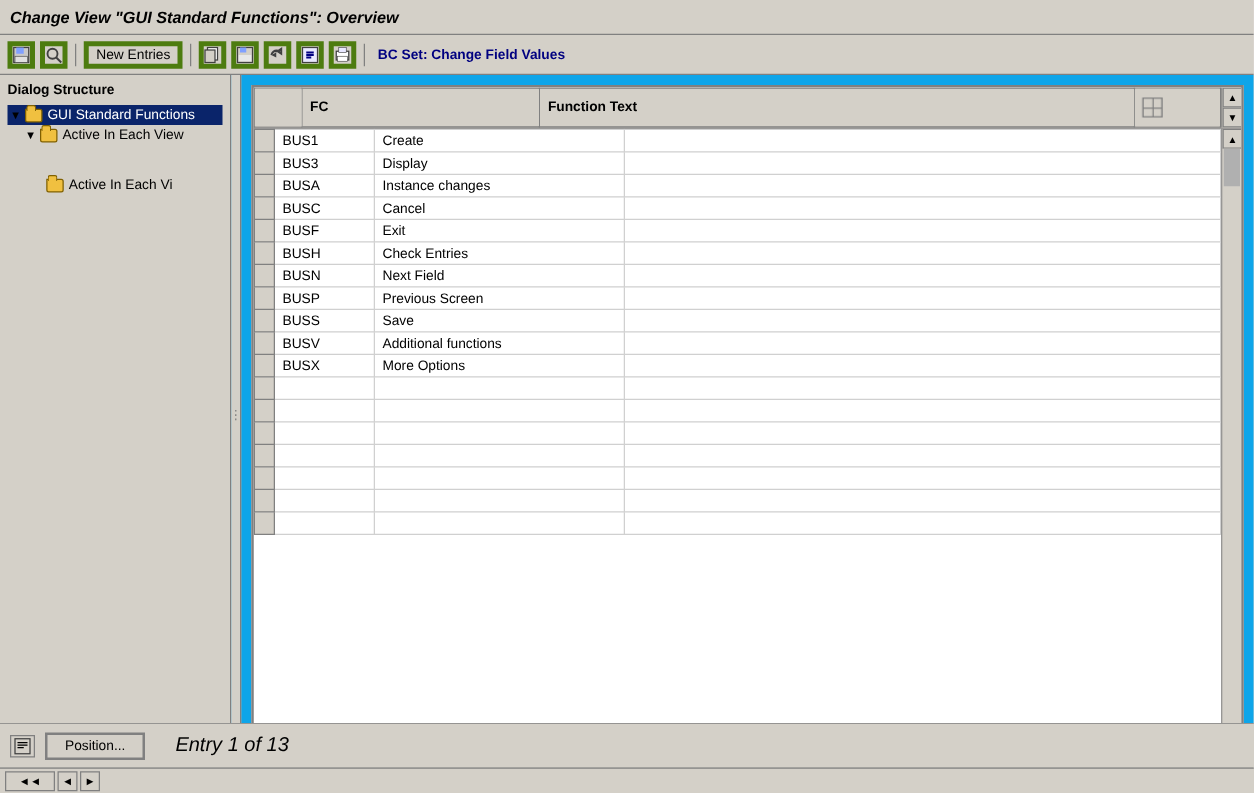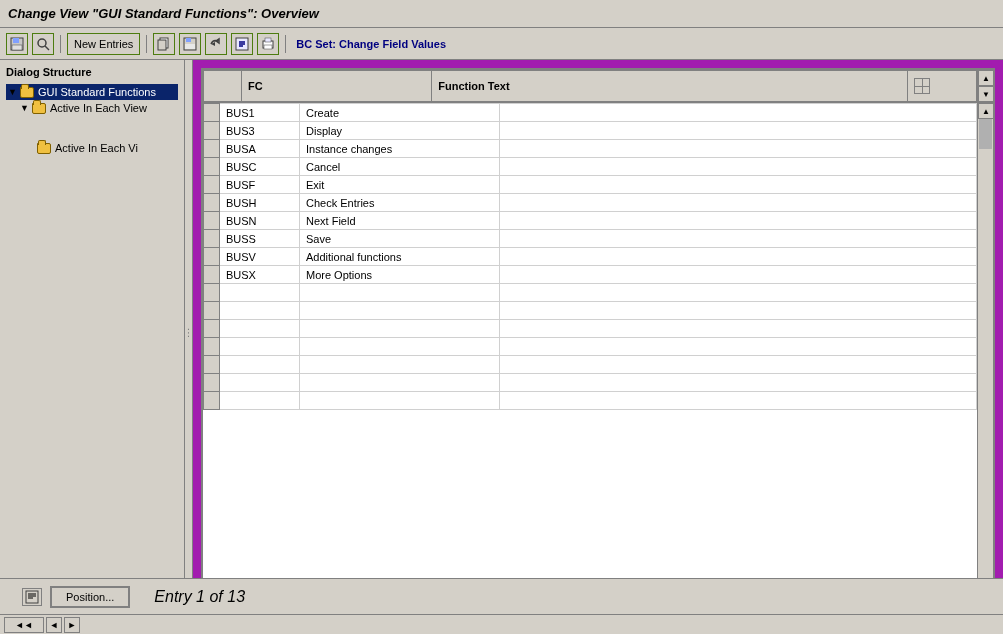--- a/index.html
+++ b/index.html
@@ -32,21 +32,21 @@
       display: flex;
       align-items: center;
       gap: 4px;
       height: 32px;
       border-bottom: 1px solid #808080;
     }
     .toolbar-btn {
       width: 22px;
       height: 22px;
       background: #d4d0c8;
-      border: 1px solid #4d7c0f;
+      border: 4px solid #4d7c0f;
       cursor: pointer;
       display: flex;
       align-items: center;
       justify-content: center;
       font-size: 12px;
     }
     .toolbar-separator {
       width: 1px;
       height: 18px;
       background: #808080;
@@ -56,21 +56,21 @@
       color: #000080;
       font-size: 11px;
       font-weight: bold;
       margin-left: 4px;
     }
 
     
     .main-area {
       display: flex;
       height: calc(634px - 28px - 32px - 30px);
-      background: #a21caf;
+      background: #0ea5e9;
     }
 
     
     .sidebar {
       width: 185px;
       padding: 6px;
       border-right: 1px solid #808080;
       background: #d4d0c8;
       flex-shrink: 0;
     }
@@ -233,21 +233,21 @@
       background: #d4d0c8;
     }
 
     
     .status-bar {
       height: 30px;
       background: #d4d0c8;
       border-top: 1px solid #808080;
       display: flex;
       align-items: center;
-      padding: 0 22px;
+      padding: 0 8px;
       gap: 8px;
     }
     .position-btn {
       height: 22px;
       padding: 0 14px;
       background: #d4d0c8;
       border: 2px solid #808080;
       cursor: pointer;
       font-size: 11px;
       display: flex;
@@ -484,20 +484,26 @@
                   <td></td>
                 </tr>
                 <tr>
                   <td class="row-selector"></td>
                   <td class="col-fc">BUSN</td>
                   <td class="col-func-text">Next Field</td>
                   <td></td>
                 </tr>
                 <tr>
                   <td class="row-selector"></td>
+                  <td class="col-fc">BUSP</td>
+                  <td class="col-func-text">Previous Screen</td>
+                  <td></td>
+                </tr>
+                <tr>
+                  <td class="row-selector"></td>
                   <td class="col-fc">BUSS</td>
                   <td class="col-func-text">Save</td>
                   <td></td>
                 </tr>
                 <tr>
                   <td class="row-selector"></td>
                   <td class="col-fc">BUSV</td>
                   <td class="col-func-text">Additional functions</td>
                   <td></td>
                 </tr>

